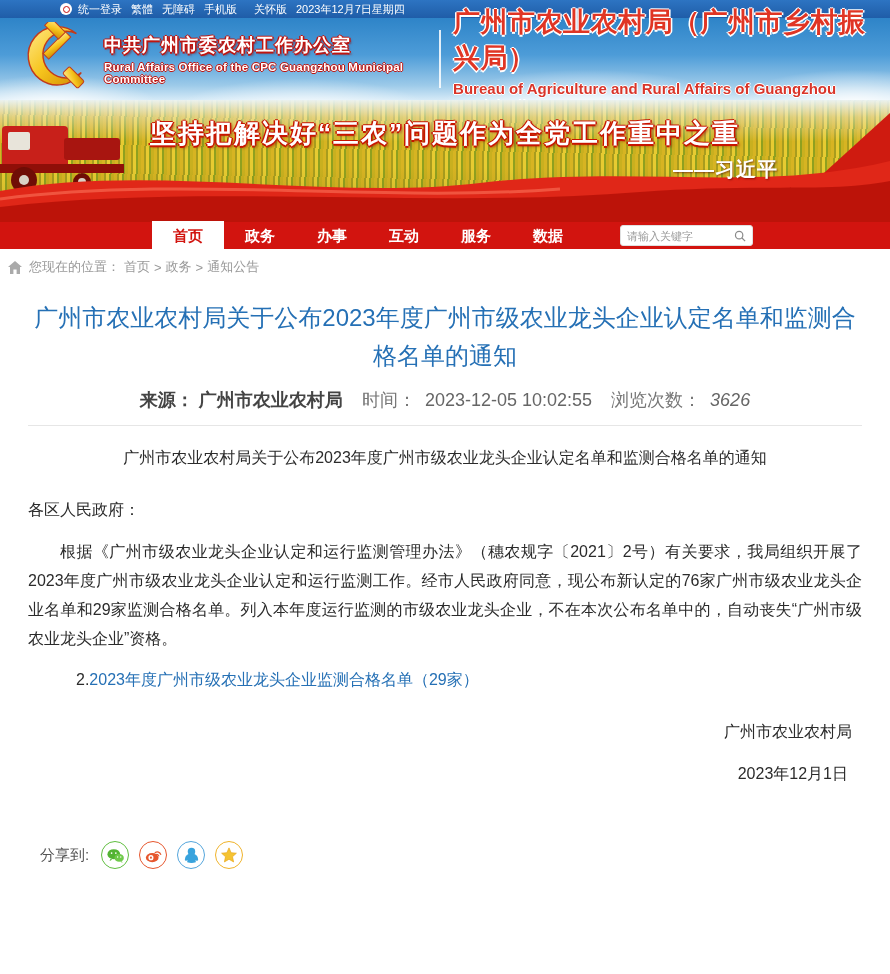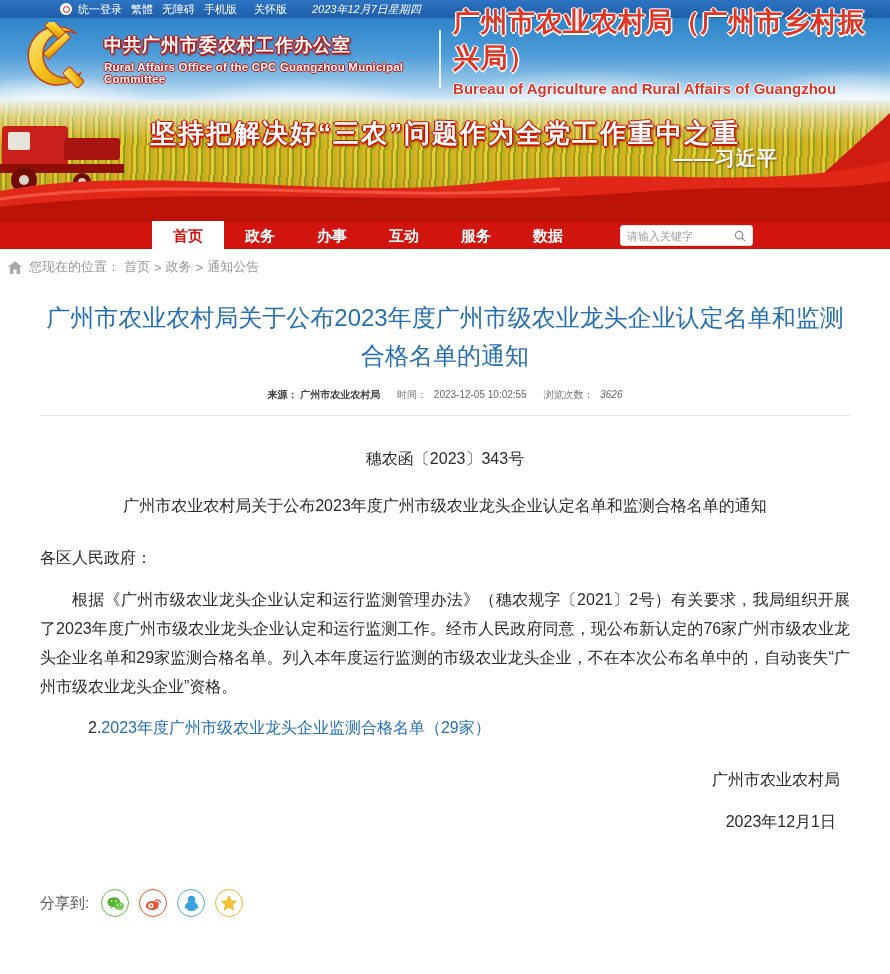--- a/index.html
+++ b/index.html
@@ -15,21 +15,21 @@
     display:flex; align-items:center; padding-left:60px;
     color:#fff; font-size:11px;
   }
   .topbar a { color:#fff; text-decoration:none; margin-right:9px; cursor:pointer; }
   .tb-badge {
     width:12px; height:12px; border-radius:50%; background:#fff; margin-right:6px;
     display:inline-flex; align-items:center; justify-content:center; flex:none;
   }
   .tb-badge i { display:block; width:7px; height:7px; border:1.5px solid #c41111; border-radius:50%; }
   .tb-care { margin-left:8px; }
-  .tb-date { margin-left:16px; color:#fff;font-style:italic; }
+  .tb-date { color:#fff; }
 
   
   .masthead {
     height:82px; position:relative; display:flex; align-items:center;
     background:
       radial-gradient(ellipse 150px 45px at 6% 108%, rgba(255,255,255,.95), rgba(255,255,255,0) 70%),
       radial-gradient(ellipse 190px 52px at 34% 118%, rgba(255,255,255,.9), rgba(255,255,255,0) 70%),
       radial-gradient(ellipse 210px 56px at 66% 112%, rgba(255,255,255,.92), rgba(255,255,255,0) 72%),
       radial-gradient(ellipse 170px 48px at 96% 104%, rgba(255,255,255,.9), rgba(255,255,255,0) 70%),
       linear-gradient(180deg,#2e84c8 0%, #4d9cd8 45%, #9ccae9 82%, #d5eaf7 100%);
@@ -65,21 +65,21 @@
       linear-gradient(180deg,#e9e2b8 0%, #cdb82a 55%, #9aa321 100%);
   }
   .banner .slogan { position:absolute; left:0; right:0; top:16px; text-align:center; }
   .banner .slogan .l1, .banner .slogan .l2 {
     font-size:26px; font-weight:bold; color:#fff; letter-spacing:2px;
     text-shadow:1.5px 0 0 #c81500,-1.5px 0 0 #c81500,0 1.5px 0 #c81500,0 -1.5px 0 #c81500,2px 2px 3px rgba(150,0,0,.6);
   }
   .banner .slogan .l2 { margin-top:9px; }
   .ribbon-svg { position:absolute; left:0; bottom:0; width:890px; height:127px; }
   .quote-sign {
-    position:absolute; right:112px; bottom:50px; color:#fff; font-weight:bold;
+    position:absolute; right:112px; bottom:39px; color:#fff; font-weight:bold;
     font-size:20px; letter-spacing:1px; text-shadow:1px 1px 2px rgba(90,0,0,.6);
   }
   .harvester { position:absolute; left:-6px; bottom:18px; }
 
   
   .navbar { height:27px; background:#d2140f; position:relative; display:flex; padding-left:152px; }
   .nav-tab {
     width:72px; text-align:center; color:#fff; font-size:15px; font-weight:bold;
     line-height:27px; cursor:pointer; flex:none;
   }
@@ -100,26 +100,26 @@
   
   .breadcrumb {
     display:flex; align-items:center; padding:9px 8px 7px 8px;
     font-size:13px; color:#999;text-align:right;
   }
   .breadcrumb .home-ic { margin-right:7px; display:inline-flex; }
   .breadcrumb a { color:#999; text-decoration:none; margin:0 4px; cursor:pointer; }
   .breadcrumb .sep { color:#999; }
 
   
-  .article { padding:0 40px; }
+  .article { padding:0 28px; }
   .art-title {
     margin-top:16px; text-align:center; color:#2570b5; font-size:24px;
     font-weight:normal; line-height:38px;
   }
-  .art-meta { text-align:center; margin-top:13px; font-size:10px; color:#777; }
+  .art-meta { text-align:center; margin-top:13px; font-size:18px; color:#777; }
   .art-meta .src { color:#444; font-weight:bold; margin-right:14px; }
   .art-meta .tlabel { margin-right:4px; }
   .art-meta .tval { margin-right:14px; color:#666; }
   .art-meta .views { font-style:italic; color:#666; }
   .art-divider { border-bottom:1px solid #e6e6e6; margin-top:13px; }
 
   .doc { font-size:16px; line-height:30px; color:#2b2b2b; }
   .doc-number { text-align:center; margin-top:28px; }
   .doc-title  { text-align:center; margin-top:17px; }
   .doc-salute { margin-top:22px; }
@@ -245,21 +245,20 @@
   <div class="art-meta">
     <span class="src">来源： 广州市农业农村局</span>
     <span class="tlabel">时间：</span>
     <span class="tval">2023-12-05 10:02:55</span>
     <span class="tlabel">浏览次数：</span>
     <span class="views">3626</span>
   </div>
   <div class="art-divider"></div>
 
   <div class="doc">
-    <p class="doc-number">穗农函〔2023〕343号</p>
     <p class="doc-title">广州市农业农村局关于公布2023年度广州市级农业龙头企业认定名单和监测合格名单的通知</p>
     <p class="doc-salute">各区人民政府：</p>
     <p class="doc-body">根据《广州市级农业龙头企业认定和运行监测管理办法》（穗农规字〔2021〕2号）有关要求，我局组织开展了2023年度广州市级农业龙头企业认定和运行监测工作。经市人民政府同意，现公布新认定的76家广州市级农业龙头企业名单和29家监测合格名单。列入本年度运行监测的市级农业龙头企业，不在本次公布名单中的，自动丧失“广州市级农业龙头企业”资格。</p>
 
 
     <p class="doc-attach2"><span>2.</span><a class="att">2023年度广州市级农业龙头企业监测合格名单（29家）</a></p>
 
     <p class="doc-signer">广州市农业农村局</p>
     <p class="doc-date">2023年12月1日</p>
   </div>

